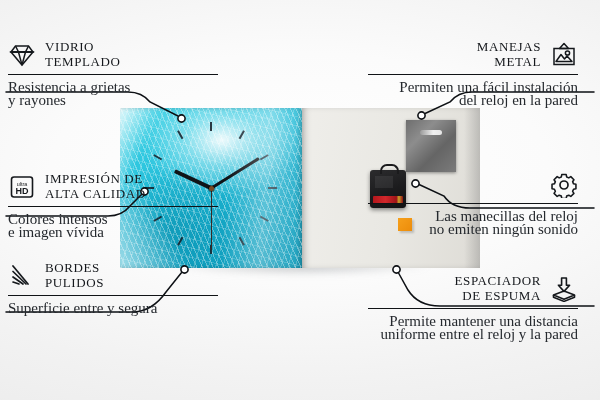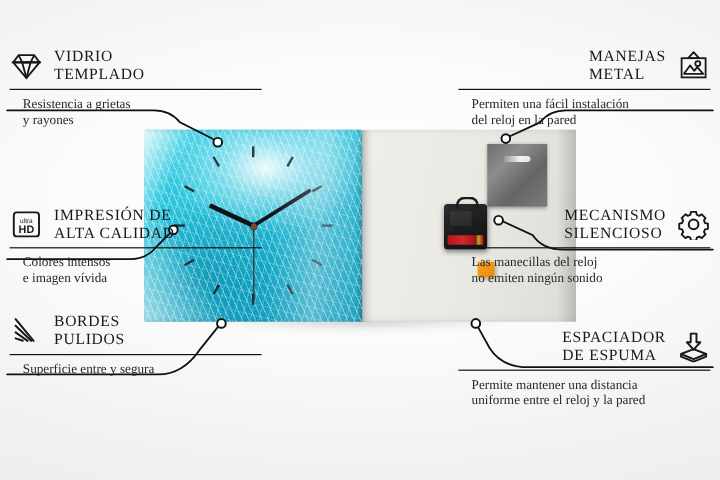--- a/index.html
+++ b/index.html
@@ -89,30 +89,30 @@
   }
   #movement-detail{position:absolute;left:5px;top:6px;width:18px;height:12px;background:rgba(255,255,255,.07);}
   #foam-spacer{
     position:absolute;left:96px;top:110px;width:14px;height:13px;
     background:linear-gradient(135deg,#f6a01c,#ec8c0a);
     box-shadow:2px 2px 2px rgba(0,0,0,.18);
   }
   
   .callout{position:absolute;width:210px;}
   .callout.left{left:8px;text-align:left;}
-  .callout.right{right:8px;text-align:left;}
+  .callout.right{right:22px;text-align:right;}
   .co-head{display:flex;align-items:center;gap:9px;}
   .callout.right .co-head{flex-direction:row-reverse;}
   .co-title{
     font-size:13px;line-height:14.5px;letter-spacing:.6px;color:#15181c;
     font-variant:small-caps;text-transform:uppercase;font-weight:400;
   }
   .co-title .l2{display:block;}
   .co-rule{height:1px;background:#101316;margin:5px 0 6px 0;}
-  .co-sub{font-size:11px;line-height:12.5px;color:#25292e;margin-left:11px;}
+  .co-sub{font-size:15px;line-height:12.5px;color:#25292e;}
   .co-sub .l2{display:block;}
   .ico{flex:0 0 auto;width:28px;height:26px;display:block;}
   .ico svg{display:block;width:28px;height:26px;}
   
   #leaders{position:absolute;left:0;top:0;width:600px;height:400px;pointer-events:none;}
   .ring{fill:#ffffff;stroke:#0d1014;stroke-width:1.6;}
   .lead{fill:none;stroke:#0d1014;stroke-width:1.5;stroke-linecap:round;}
 </style>
 </head>
 <body>
@@ -275,24 +275,20 @@
   <div class="callout right" style="top:172px;">
     <div class="co-head">
       <span class="ico">
         <svg viewBox="0 0 28 26">
             <g fill="none" stroke="#15181c" stroke-width="1.7" stroke-linejoin="round">
           <path d="M11.6 2.6 h4.8 l.5 2.6 2.3 1.0 2.2-1.4 3.4 3.4 -1.4 2.2 1.0 2.3 2.6 .5 v4.8 l-2.6 .5 -1.0 2.3 1.4 2.2 -3.4 3.4 -2.2-1.4 -2.3 1.0 -.5 2.6 h-4.8 l-.5-2.6 -2.3-1.0 -2.2 1.4 -3.4-3.4 1.4-2.2 -1.0-2.3 -2.6-.5 v-4.8 l2.6-.5 1.0-2.3 -1.4-2.2 3.4-3.4 2.2 1.4 2.3-1.0 Z" transform="translate(0,-1.3) scale(0.92) translate(1.2,1.6)"></path>
           <circle cx="14" cy="13" r="4"></circle>
             </g>
           </svg>
       </span>
-      <span class="co-title">
-        <span>Mecanismo</span>
-        <span class="l2">Silencioso</span>
-      </span>
     </div>
     <div class="co-rule"></div>
     <div class="co-sub">
       <span>Las manecillas del reloj</span>
       <span class="l2">no emiten ningún sonido</span>
     </div>
   </div>
 
   <div class="callout right" style="top:274px;">
     <div class="co-head">

